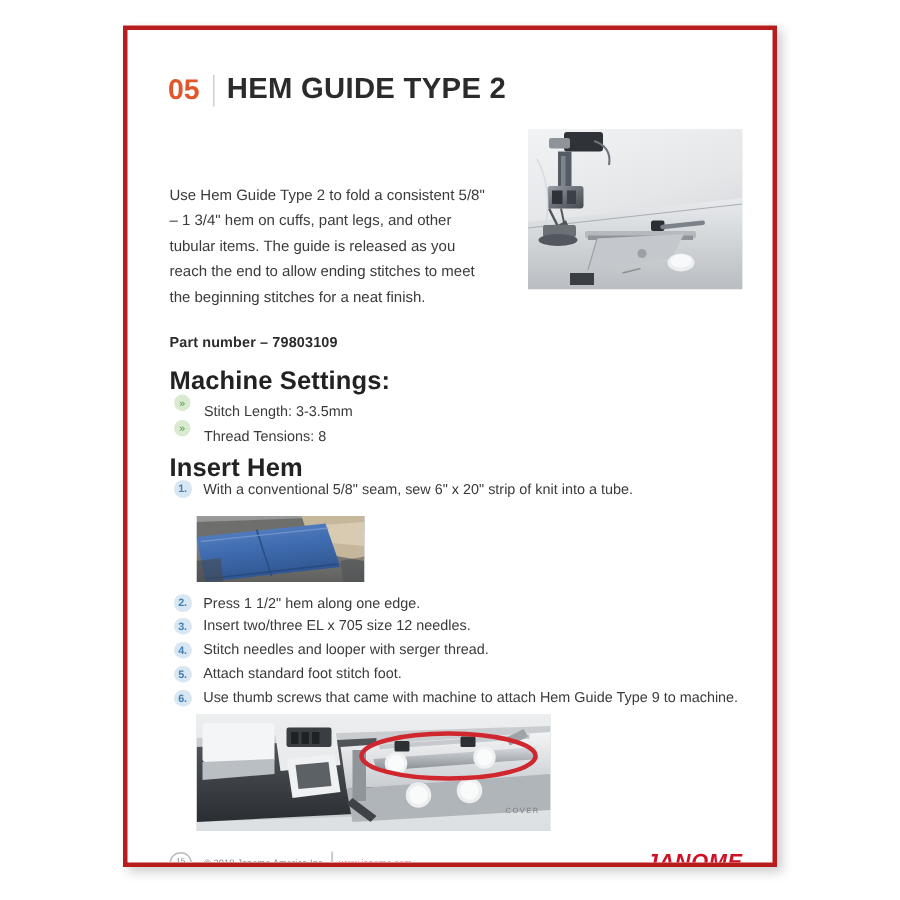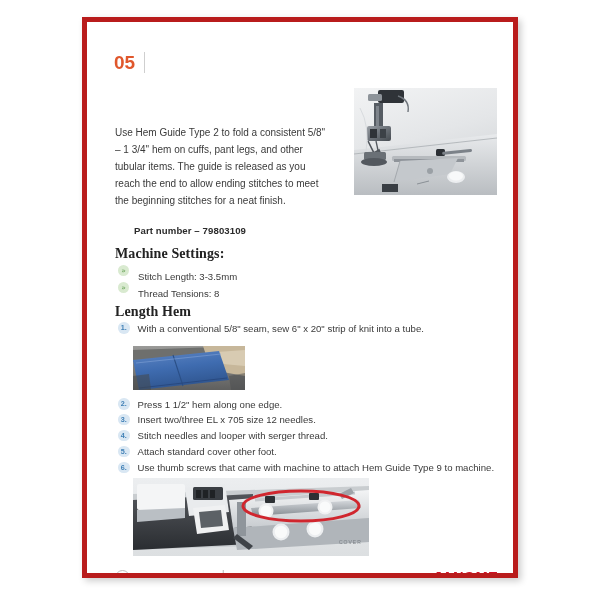--- a/index.html
+++ b/index.html
@@ -14,21 +14,21 @@
     overflow: hidden;
   }
 
   #page-sheet {
     position: absolute;
     left: 82px;
     top: 17px;
     width: 436px;
     height: 561px;
     background: #ffffff;
-    border: 5px solid #b91c1c;
+    border: 3px solid #b91c1c;
     box-shadow: 3px 3px 7px rgba(0,0,0,0.20);
     box-sizing: border-box;
     overflow: hidden;
   }
 
   
   .page-header {
     position: absolute;
     left: 27px;
     top: 27px;
@@ -68,43 +68,41 @@
     color: #3a3a3a;
   }
   .part-number {
     position: absolute;
     left: 28px;
     top: 203px;
     font-size: 9.6px;
     font-weight: bold;
     color: #2b2b2b;
     letter-spacing: 0.1px;
-    margin-left: 19px;
   }
 
   
   .photo-top {
     position: absolute;
     left: 267px;
     top: 66px;
     width: 143px;
     height: 107px;
     overflow: hidden;
     background: #e9eaec;
   }
 
   
   .section-heading {
     position: absolute;
     left: 28px;
-    font-size: 14px;
+    font-size: 17px;
     font-weight: bold;
     color: #222222;
     letter-spacing: 0.1px;
-    font-family: Liberation Serif, serif;
   }
   #machine-settings-heading { top: 224px; }
   #basic-hem-heading { top: 282px; }
 
   
   .settings-list {
     position: absolute;
     left: 31px;
     top: 241px;
     width: 260px;
@@ -236,20 +234,21 @@
   }
 </style>
 </head>
 <body>
 
 <div id="page-sheet">
 
   <div class="page-header">
     <span class="chapter-number">05</span>
     <span class="header-divider"></span>
+    <span class="page-title">HEM GUIDE TYPE 2</span>
   </div>
 
   <p class="intro-paragraph">Use Hem Guide Type 2 to fold a consistent 5/8" – 1 3/4" hem on cuffs, pant legs, and other tubular items. The guide is released as you reach the end to allow ending stitches to meet the beginning stitches for a neat finish.</p>
   <div class="part-number">Part number – 79803109</div>
 
   <div class="photo-top">
     <svg width="143" height="107" viewBox="0 0 143 107">
       <defs>
         <linearGradient id="bgTop" x1="0" y1="0" x2="0.4" y2="1">
           <stop offset="0%" stop-color="#f2f3f4"></stop>
@@ -301,21 +300,21 @@
     <div class="settings-item">
       <span class="bullet-marker">»</span>
       <span class="settings-text">Stitch Length: 3-3.5mm</span>
     </div>
     <div class="settings-item">
       <span class="bullet-marker">»</span>
       <span class="settings-text">Thread Tensions: 8</span>
     </div>
   </div>
 
-  <div class="section-heading" id="basic-hem-heading">Length Hem</div>
+  <div class="section-heading" id="basic-hem-heading">Insert Hem</div>
 
   <div class="steps-group" id="steps-group-first">
     <div class="step-item">
       <span class="step-marker">1.</span>
       <span class="step-text">With a conventional 5/8" seam, sew 6" x 20" strip of knit into a tube.</span>
     </div>
   </div>
 
   <div class="photo-mid">
     <svg width="112" height="44" viewBox="0 0 112 44">
@@ -351,21 +350,21 @@
     <div class="step-item">
       <span class="step-marker">3.</span>
       <span class="step-text">Insert two/three EL x 705 size 12 needles.</span>
     </div>
     <div class="step-item">
       <span class="step-marker">4.</span>
       <span class="step-text">Stitch needles and looper with serger thread.</span>
     </div>
     <div class="step-item">
       <span class="step-marker">5.</span>
-      <span class="step-text">Attach standard cover other foot.</span>
+      <span class="step-text">Attach standard foot stitch foot.</span>
     </div>
     <div class="step-item">
       <span class="step-marker">6.</span>
       <span class="step-text">Use thumb screws that came with machine to attach Hem Guide Type 9 to machine.</span>
     </div>
   </div>
 
   <div class="photo-bottom">
     <svg width="236" height="78" viewBox="0 0 236 78">
       <defs>

